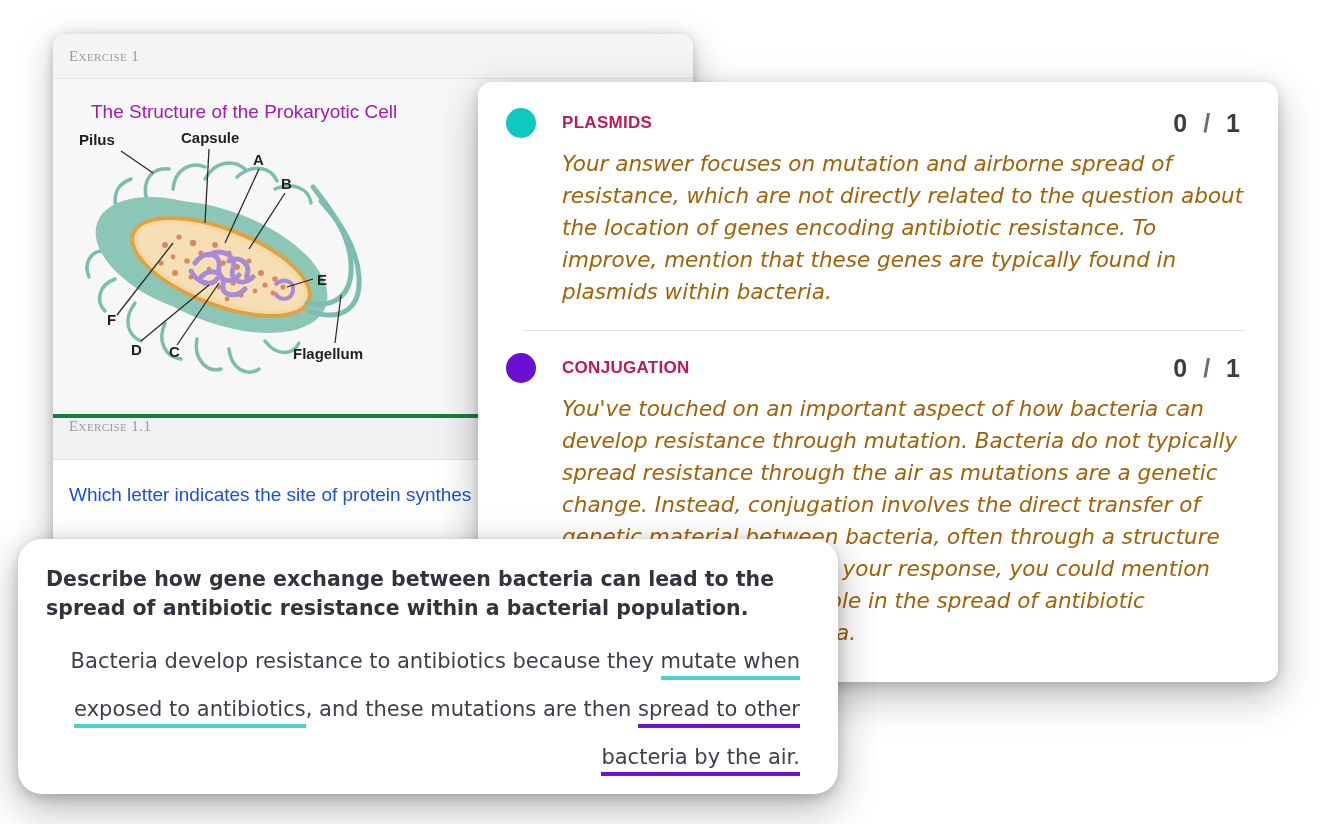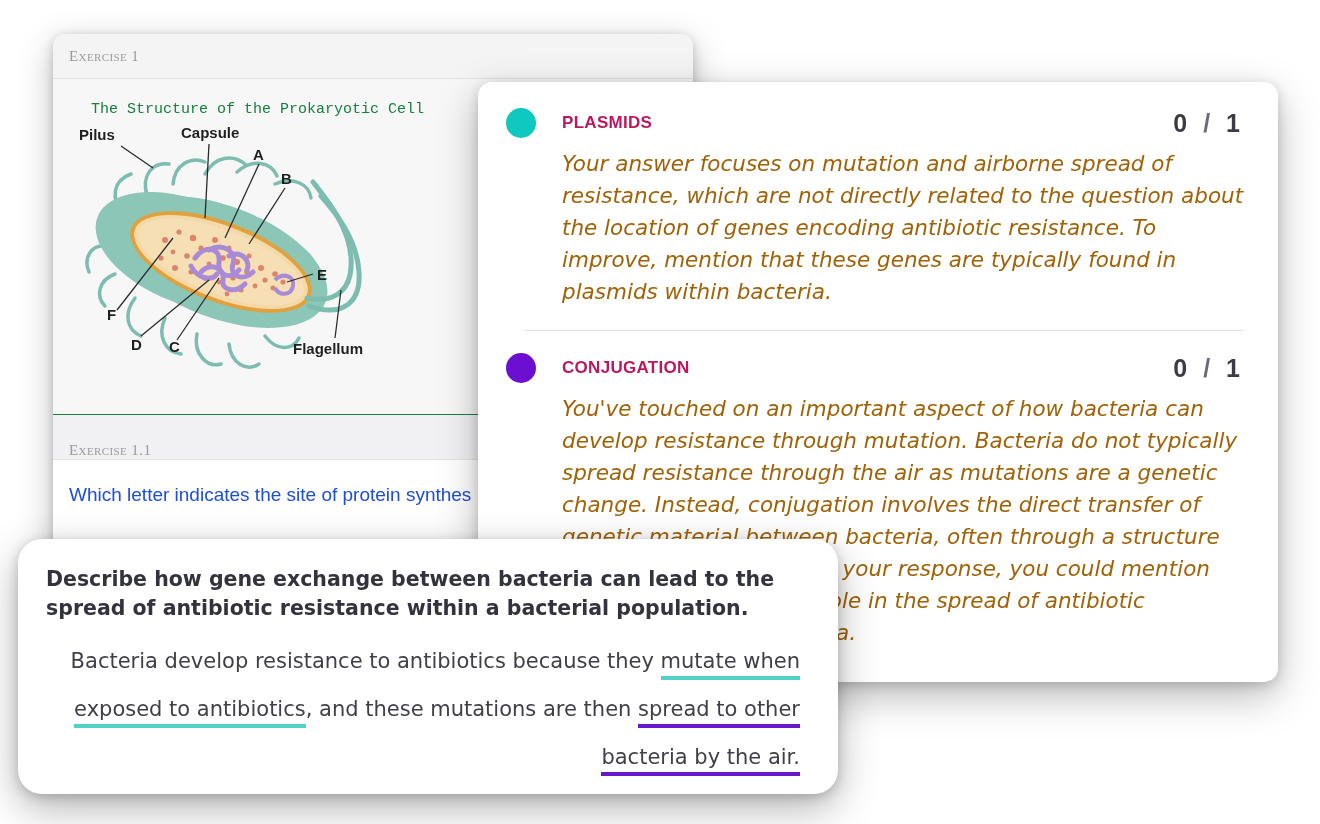--- a/index.html
+++ b/index.html
@@ -50,40 +50,40 @@
     font-family: "Liberation Serif", serif;
   }
   .ex-body {
     background: #f7f7f8;
     height: 335px;
     position: relative;
     padding: 22px 0 0 38px;
     box-sizing: border-box;
   }
   .diagram-title {
-    font-size: 15px;
-    color: #15803d;
-    font-family: Liberation Mono, monospace;
+    font-size: 19px;
+    color: #a21caf;
+    font-family: Liberation Sans, sans-serif;
     margin: 0 0 4px 0;
   }
   .diagram-wrap {
     position: relative;
     width: 420px;
     height: 265px;
     margin-left: -22px;
   }
   .diagram-wrap svg { display: block; }
 
   .ex-subheader {
     height: 46px;
     background: #f1f1f3;
-    border-top: 1px solid #15803d;
+    border-top: 4px solid #15803d;
     border-bottom: 1px solid #e3e3e5;
     display: flex;
-    align-items: flex-end;
+    align-items: flex-start;
     padding-left: 16px;
     box-sizing: border-box;
   }
   .ex-question {
     background: #ffffff;
     padding: 24px 16px 0 16px;
     height: 150px;
     box-sizing: border-box;
   }
   .ex-question-text {

